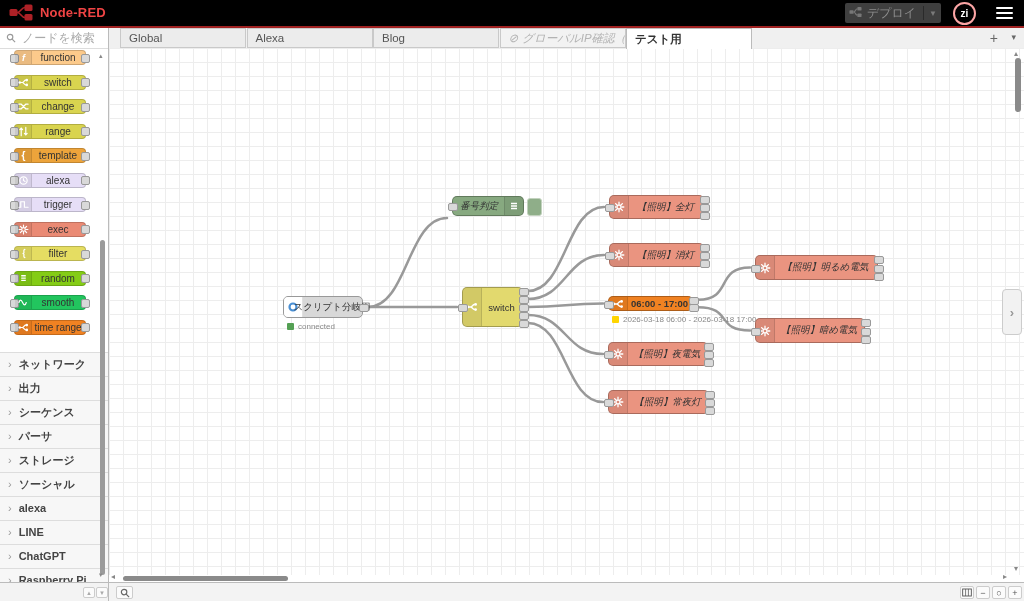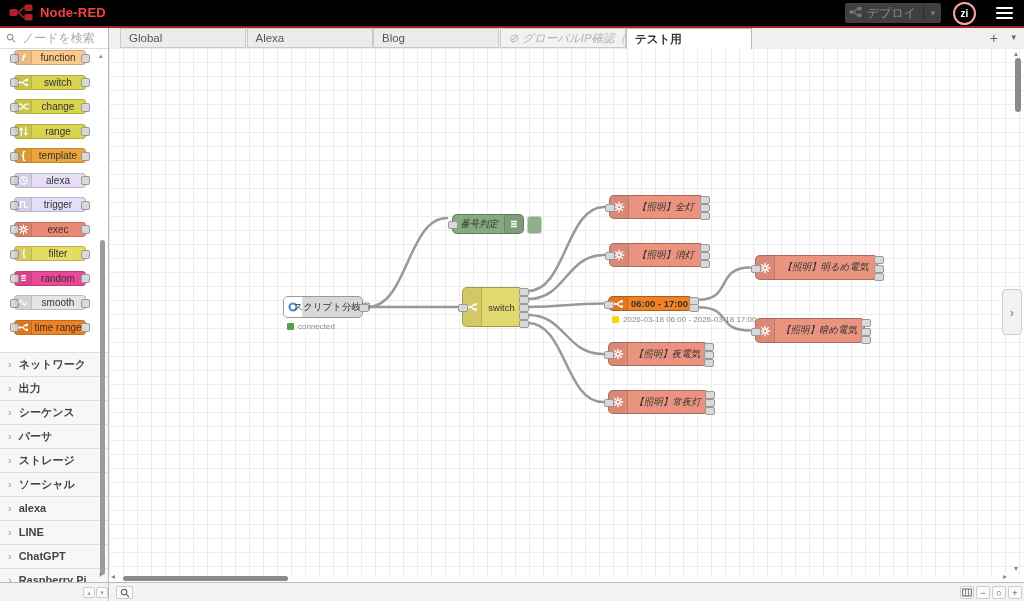--- a/index.html
+++ b/index.html
@@ -237,31 +237,31 @@
           <div class="pnode" style="background: rgb(229, 221, 98);">
             <span class="pport in"></span>
             <div class="picon">
               <svg viewBox="0 0 12 12" width="11" height="11">
                 <path d="M7.5 1.5c-3 1 1 4-2.5 4.5 3.5.5-.5 3.5 2.5 4.5" stroke="#fff" fill="none" stroke-width="1.3" stroke-linecap="round"></path>
               </svg>
             </div>
             <div class="plabel">filter</div>
             <span class="pport out"></span>
           </div>
-          <div class="pnode" style="background: #ec4899;">
+          <div class="pnode" style="background: #84cc16;">
             <span class="pport in"></span>
             <div class="picon">
               <svg viewBox="0 0 12 12" width="11" height="11">
                 <path d="M3.5 3h5M3.5 5.5h5M3.5 8h5" stroke="#fff" stroke-width="1.4"></path>
               </svg>
             </div>
             <div class="plabel">random</div>
             <span class="pport out"></span>
           </div>
-          <div class="pnode" style="background: #e5e5e5;">
+          <div class="pnode" style="background: #22c55e;">
             <span class="pport in"></span>
             <div class="picon">
               <svg viewBox="0 0 12 12" width="11" height="11">
                 <path d="M1 6c1-3.5 2.5-3.5 4 0s3 3.5 4 0" stroke="#fff" fill="none" stroke-width="1.3" stroke-linecap="round"></path>
               </svg>
             </div>
             <div class="plabel">smooth</div>
             <span class="pport out"></span>
           </div>
           <div class="pnode" style="background: rgb(240, 130, 34);">
@@ -367,21 +367,21 @@
             <circle cx="6" cy="6" r="3.5" stroke="#4a8fd3" stroke-width="2.2" fill="none"></circle>
           </svg>
         </div>
         <div class="flabel" style="left: 18px; right: 0px;">スクリプト分岐用</div>
         <div class="fport" style="left: 75px; top: 7px;"></div>
         <div class="fstatus" style="left: 3px; top: 25px;">
           <span class="dot" style="background: rgb(84, 160, 84);"></span>
           <span>connected</span>
         </div>
       </div>
-      <div class="fnode" style="left: 343px; top: 166px; width: 72px; height: 20px; background: rgb(135, 169, 128);">
+      <div class="fnode" style="left: 343px; top: 148px; width: 72px; height: 20px; background: rgb(135, 169, 128);">
         <div class="ficon right">
           <svg viewBox="0 0 12 12" width="12" height="12">
             <path d="M3 3.5h6M3 6h6M3 8.5h6" stroke="#fff" stroke-width="1.5"></path>
           </svg>
         </div>
         <div class="flabel" style="left: 0px; right: 18px; font-style: italic;">番号判定</div>
         <div class="fport" style="left: -5px; top: 6px;"></div>
         <div class="fbutton" style="left: 74px; top: 1px; width: 13px; height: 16px;"></div>
       </div>
       <div class="fnode" style="left: 353px; top: 239px; width: 61px; height: 40px; background: rgb(226, 217, 110);">

